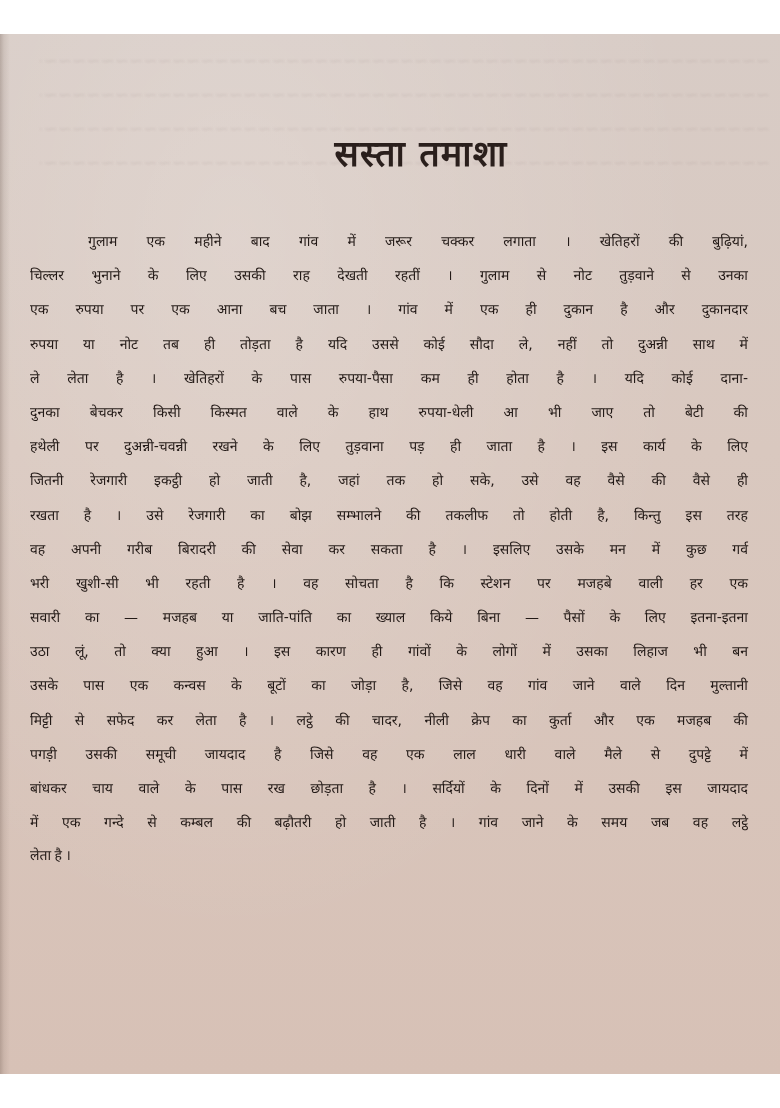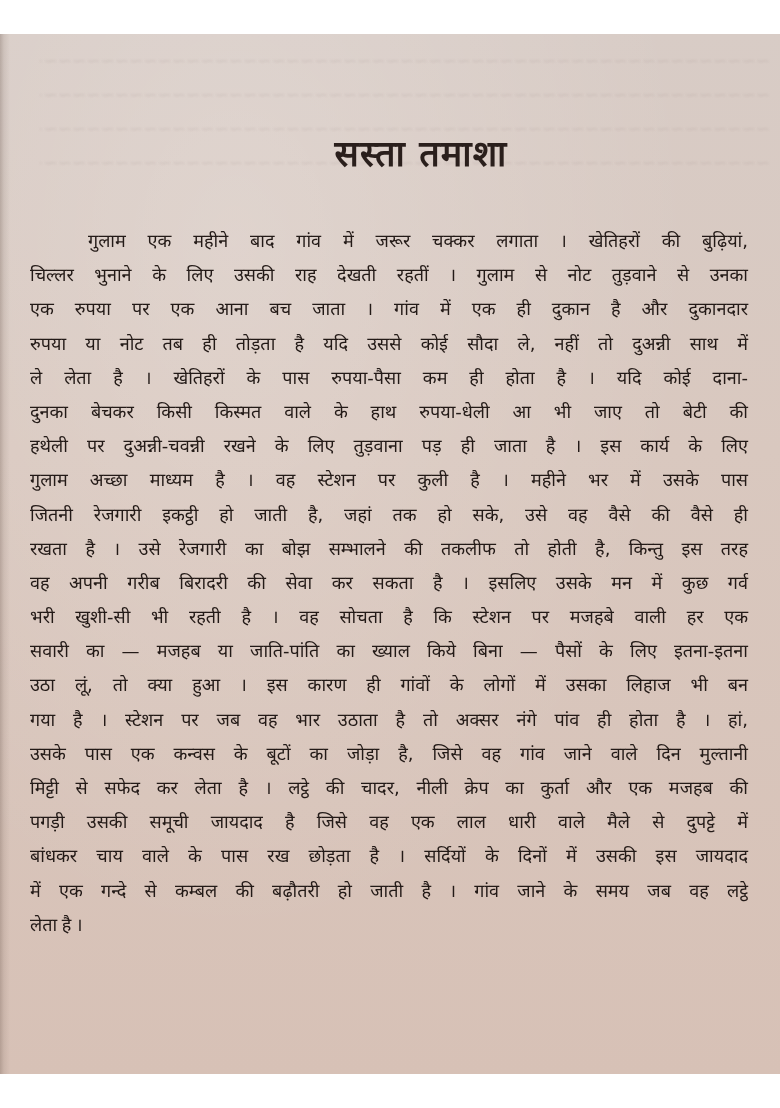--- a/index.html
+++ b/index.html
@@ -50,21 +50,21 @@
       color: #2a1f1c;
       letter-spacing: 1px;
       margin-left: 31px;
     }
     .body-text {
       position: absolute;
       left: 30px;
       top: 190px;
       width: 718px;
       font-family: "DejaVu Sans", sans-serif;
-      font-size: 18px;
+      font-size: 14px;
       color: #231a17;
       line-height: 34.2px;
     }
     .line {
       display: block;
       white-space: nowrap;
       text-align: justify;
       text-align-last: justify;
       height: 34.2px;
       overflow: visible;
@@ -86,28 +86,26 @@
   <div class="title">सस्ता तमाशा</div>
 
   <div class="body-text">
     <span class="line first">गुलाम एक महीने बाद गांव में जरूर चक्कर लगाता ।  खेतिहरों की बुढ़ियां,</span>
     <span class="line">चिल्लर भुनाने के लिए उसकी राह देखती रहतीं ।  गुलाम से नोट तुड़वाने से उनका</span>
     <span class="line">एक रुपया पर एक आना बच जाता ।  गांव में एक ही दुकान है और दुकानदार</span>
     <span class="line">रुपया या नोट तब ही तोड़ता है यदि उससे कोई सौदा ले, नहीं तो दुअन्नी साथ में</span>
     <span class="line">ले लेता है ।  खेतिहरों के पास रुपया-पैसा कम ही होता है ।  यदि कोई दाना-</span>
     <span class="line">दुनका बेचकर किसी किस्मत वाले के हाथ रुपया-धेली आ भी जाए तो बेटी की</span>
     <span class="line">हथेली पर दुअन्नी-चवन्नी रखने के लिए तुड़वाना पड़ ही जाता है ।  इस कार्य के लिए</span>
-    <span class="line">गुलाम अच्छा माध्यम है ।  वह स्टेशन पर कुली है ।  महीने भर में उसके पास</span>
     <span class="line">जितनी रेजगारी इकट्ठी हो जाती है, जहां तक हो सके, उसे वह वैसे की वैसे ही</span>
     <span class="line">रखता है । उसे रेजगारी का बोझ सम्भालने की तकलीफ तो होती है, किन्तु इस तरह</span>
     <span class="line">वह अपनी गरीब बिरादरी की सेवा कर सकता है ।  इसलिए उसके मन में कुछ गर्व</span>
     <span class="line">भरी खुशी-सी भी रहती है । वह सोचता है कि स्टेशन पर मजहबे वाली हर एक</span>
     <span class="line">सवारी का — मजहब या जाति-पांति का ख्याल किये बिना — पैसों के लिए इतना-इतना</span>
     <span class="line">उठा लूं, तो क्या हुआ ।  इस कारण ही गांवों के लोगों में उसका लिहाज भी बन</span>
-    <span class="line">गया है ।  स्टेशन पर जब वह भार उठाता है तो अक्सर नंगे पांव ही होता है । हां,</span>
     <span class="line">उसके पास एक कन्वस के बूटों का जोड़ा है, जिसे वह गांव जाने वाले दिन मुल्तानी</span>
     <span class="line">मिट्टी से सफेद कर लेता है ।  लट्ठे की चादर, नीली क्रेप का कुर्ता और एक मजहब की</span>
     <span class="line">पगड़ी उसकी समूची जायदाद है जिसे वह एक लाल धारी वाले मैले से दुपट्टे में</span>
     <span class="line">बांधकर चाय वाले के पास रख छोड़ता है ।  सर्दियों के दिनों में उसकी इस जायदाद</span>
     <span class="line">में एक गन्दे से कम्बल की बढ़ौतरी हो जाती है । गांव जाने के समय जब वह लट्ठे</span>
     <span class="line last">लेता है ।</span>
   </div>
 </div>
 
 </body></html>

